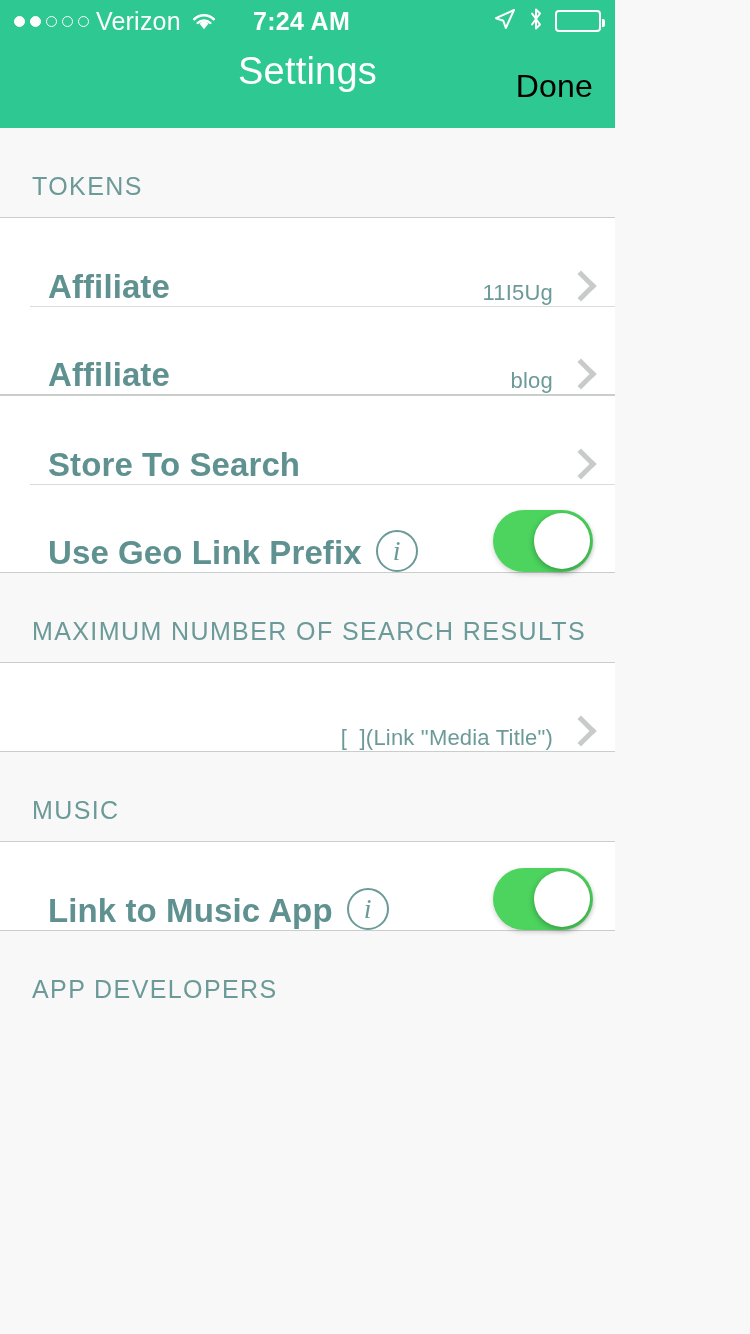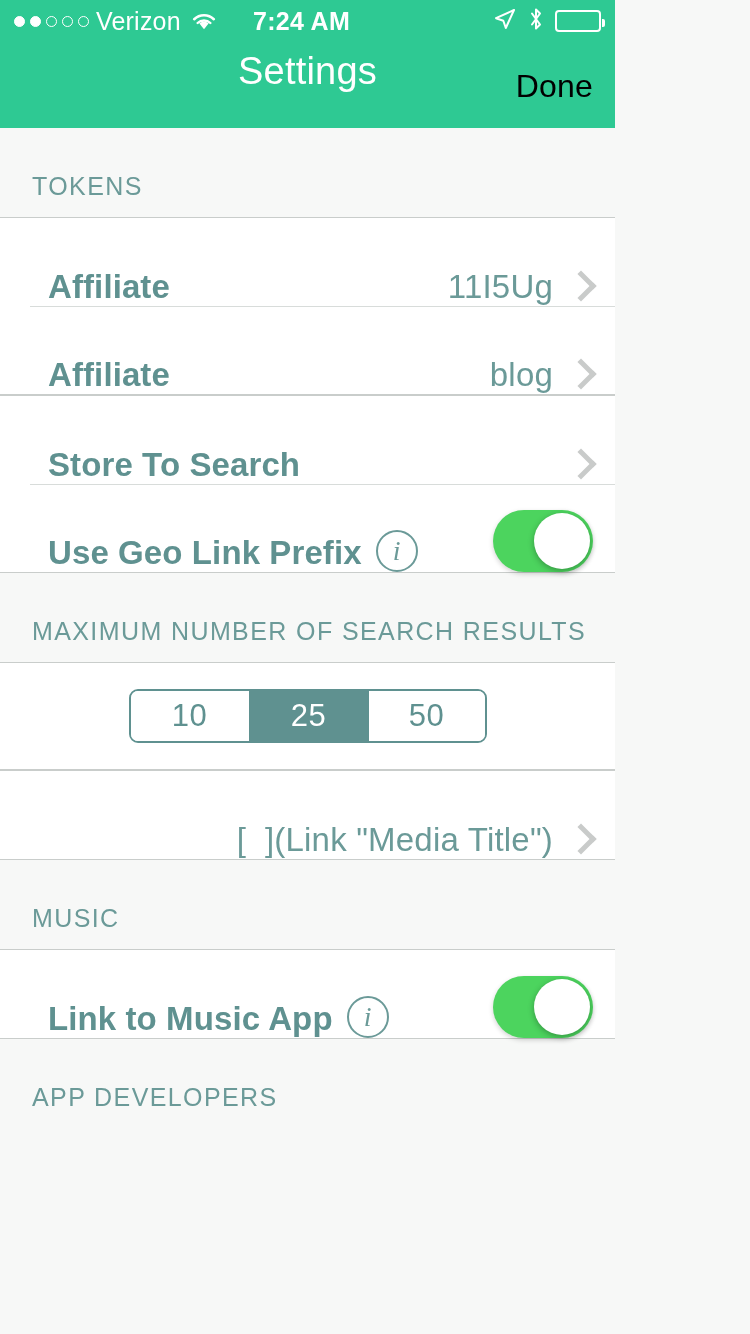--- a/index.html
+++ b/index.html
@@ -64,21 +64,21 @@
     background:#ffffff; position:relative;
   }
   .row + .row::before {
     content:""; position:absolute; left:30px; right:0; top:0;
     height:1px; background:#d8dcda;
   }
   .row-label {
     color:#5f9190; font-size:33px; font-weight:bold; letter-spacing:0.1px;
   }
   .row-value {
-    margin-left:auto; color:#6b9a98; font-size:33px;
+    margin-left:auto; color:#6b9a98; font-size:22px;
     letter-spacing:0.2px; white-space:pre;
   }
   .chevron {
     width:26px; height:40px; margin-left:14px; flex:none;
     position:relative;
   }
   .chevron::before {
     content:""; position:absolute; left:3px; top:9px;
     width:17px; height:17px;
     border-top:5px solid #c9cbca; border-right:5px solid #c9cbca;
@@ -193,29 +193,20 @@
     <div class="row">
       <span class="row-label">Use Geo Link Prefix</span>
       <span class="info-icon">i</span>
       <span class="toggle">
         <span class="toggle-knob"></span>
       </span>
     </div>
   </div>
 
   <div class="section-header">MAXIMUM NUMBER OF SEARCH RESULTS</div>
-  <div class="group">
-    <div class="seg-row">
-      <div class="segmented">
-        <span class="seg">10</span>
-        <span class="seg selected">25</span>
-        <span class="seg">50</span>
-      </div>
-    </div>
-  </div>
 
   <div class="group">
     <div class="row">
       <span class="row-value">[  ](Link "Media Title")</span>
       <span class="chevron"></span>
     </div>
   </div>
 
   <div class="section-header">MUSIC</div>
   <div class="group">

